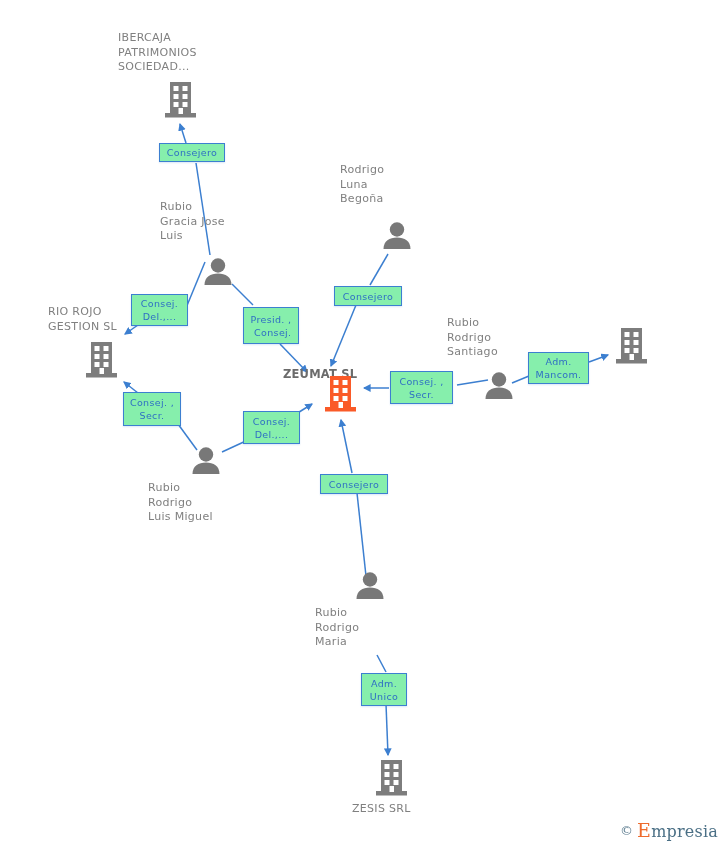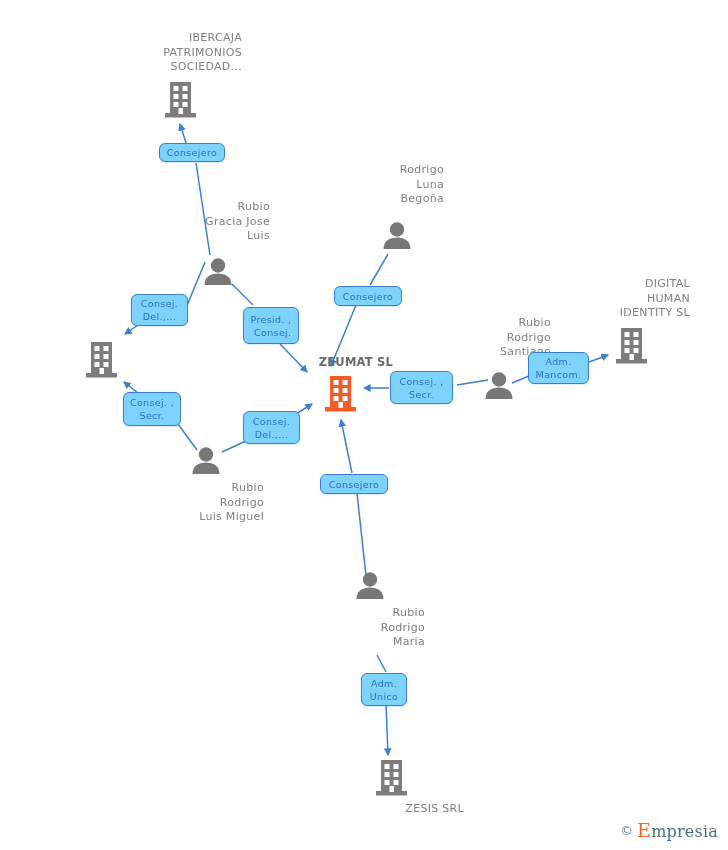--- a/index.html
+++ b/index.html
@@ -12,47 +12,48 @@
   }
   #canvas {
     position: relative;
     width: 728px;
     height: 850px;
     background: #ffffff;
     overflow: hidden;
   }
   .node-label {
     position: absolute;
-    text-align: right;
+    text-align: left;
     color: #808080;
     font-family: "DejaVu Sans", sans-serif;
     font-size: 11px;
     line-height: 14.5px;
     letter-spacing: 0.3px;
     white-space: pre-line;
     user-select: none;
   }
   .node-label.center-company {
     color: #6b6b6b;
     font-weight: bold;
     font-size: 11.5px;
     letter-spacing: 0.2px;
+    margin-top: 12px;
   }
   .icon-wrap {
     position: absolute;
   }
   .icon-wrap svg {
     display: block;
   }
   .rel-box {
     position: absolute;
     box-sizing: border-box;
     border: 1.4px solid #3c7fd0;
-    border-radius: 6px;
-    background: #7dd3fc;
+    border-radius: 0;
+    background: #86efac;
     color: #2f6fc4;
     font-family: "DejaVu Sans", sans-serif;
     font-size: 9.5px;
     line-height: 13px;
     letter-spacing: 0.35px;
     text-align: center;
     display: flex;
     align-items: center;
     justify-content: center;
     white-space: pre-line;
@@ -147,20 +148,22 @@
       <rect x="8.5" y="4" width="5" height="5" fill="#ffffff"></rect>
       <rect x="17.5" y="4" width="5" height="5" fill="#ffffff"></rect>
       <rect x="8.5" y="12" width="5" height="5" fill="#ffffff"></rect>
       <rect x="17.5" y="12" width="5" height="5" fill="#ffffff"></rect>
       <rect x="8.5" y="20" width="5" height="5" fill="#ffffff"></rect>
       <rect x="17.5" y="20" width="5" height="5" fill="#ffffff"></rect>
       <rect x="13.5" y="26" width="4.5" height="6" fill="#ffffff"></rect>
     </svg>
   </div>
 
+  <div class="node-label" style="left:48px; top:305px; width:106px;">RIO ROJO
+GESTION SL</div>
   <div class="icon-wrap" style="left:86px; top:342px;">
     <svg width="31" height="37" viewBox="0 0 31 37" aria-hidden="true">
       <rect x="5" y="0" width="21" height="32" fill="#7d7d7d"></rect>
       <rect x="0" y="31" width="31" height="4.5" fill="#7d7d7d"></rect>
       <rect x="8.5" y="4" width="5" height="5" fill="#ffffff"></rect>
       <rect x="17.5" y="4" width="5" height="5" fill="#ffffff"></rect>
       <rect x="8.5" y="12" width="5" height="5" fill="#ffffff"></rect>
       <rect x="17.5" y="12" width="5" height="5" fill="#ffffff"></rect>
       <rect x="8.5" y="20" width="5" height="5" fill="#ffffff"></rect>
       <rect x="17.5" y="20" width="5" height="5" fill="#ffffff"></rect>
@@ -176,23 +179,20 @@
       <rect x="8.5" y="4" width="5" height="5" fill="#ffffff"></rect>
       <rect x="17.5" y="4" width="5" height="5" fill="#ffffff"></rect>
       <rect x="8.5" y="12" width="5" height="5" fill="#ffffff"></rect>
       <rect x="17.5" y="12" width="5" height="5" fill="#ffffff"></rect>
       <rect x="8.5" y="20" width="5" height="5" fill="#ffffff"></rect>
       <rect x="17.5" y="20" width="5" height="5" fill="#ffffff"></rect>
       <rect x="13.5" y="26" width="4.5" height="6" fill="#ffffff"></rect>
     </svg>
   </div>
 
-  <div class="node-label" style="left:572px; top:277px; width:118px;">DIGITAL
-HUMAN
-IDENTITY  SL</div>
   <div class="icon-wrap" style="left:616px; top:328px;">
     <svg width="31" height="37" viewBox="0 0 31 37" aria-hidden="true">
       <rect x="5" y="0" width="21" height="32" fill="#7d7d7d"></rect>
       <rect x="0" y="31" width="31" height="4.5" fill="#7d7d7d"></rect>
       <rect x="8.5" y="4" width="5" height="5" fill="#ffffff"></rect>
       <rect x="17.5" y="4" width="5" height="5" fill="#ffffff"></rect>
       <rect x="8.5" y="12" width="5" height="5" fill="#ffffff"></rect>
       <rect x="17.5" y="12" width="5" height="5" fill="#ffffff"></rect>
       <rect x="8.5" y="20" width="5" height="5" fill="#ffffff"></rect>
       <rect x="17.5" y="20" width="5" height="5" fill="#ffffff"></rect>

